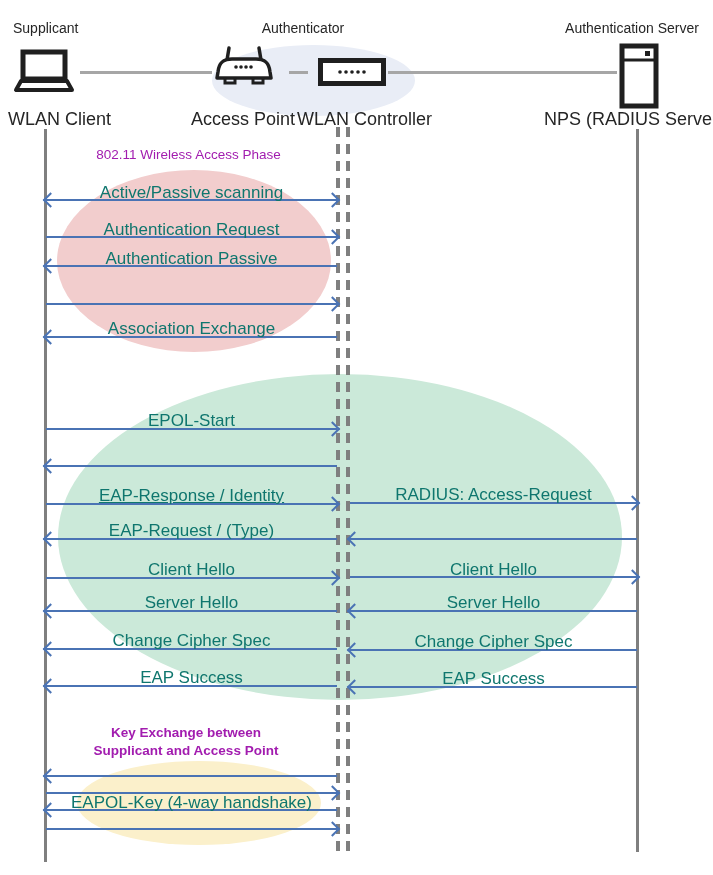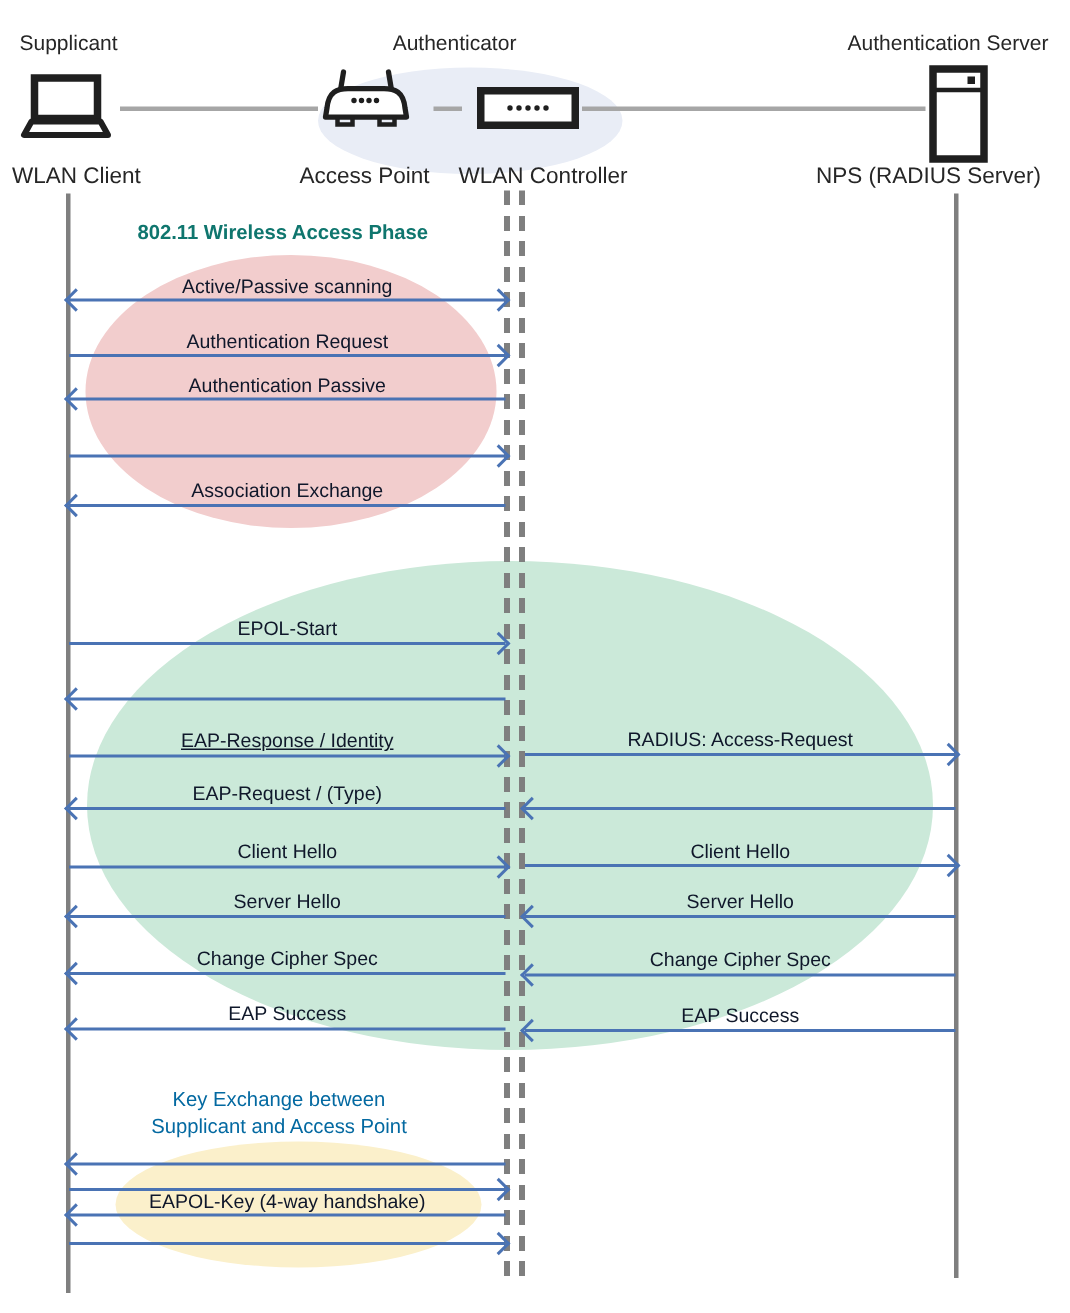--- a/index.html
+++ b/index.html
@@ -1,26 +1,26 @@
 <!DOCTYPE html>
 <html><head>
 <meta charset="utf-8">
 <style>
   html,body{margin:0;padding:0;background:#fff;}
   .canvas{
     position:relative;width:713px;height:875px;background:#ffffff;
     font-family:"Liberation Sans",sans-serif;overflow:hidden;
   }
-  .txt{position:absolute;white-space:nowrap;color:#0f172a;font-size:13px;text-align:center;z-index:4;}
+  .txt{position:absolute;white-space:nowrap;color:#0f766e;font-size:17px;text-align:center;z-index:4;}
   .role{font-size:14px;color:#262626;}
-  .device{font-size:15px;color:#262626;}
+  .device{font-size:18px;color:#262626;}
   .phase-title{font-size:13.5px;z-index:4;}
-  .p1{color:#0f766e;font-weight:bold;}
+  .p1{color:#a21caf;}
   .p2{color:#2EAC61;}
-  .p3{color:#0369a1;line-height:18px;}
+  .p3{color:#a21caf;line-height:18px;font-weight:bold;}
   .ellipse{position:absolute;border-radius:50%;z-index:1;}
   .e-pink{background:#F2CDCD;}
   .e-green{background:#CBE9D9;}
   .e-yellow{background:#FBF0CB;}
   .e-blue{background:#E9EDF6;}
   .lifeline{position:absolute;width:3px;background:#7F7F7F;z-index:2;}
   .lifeline-dashed{
     position:absolute;width:4px;z-index:2;
     background:repeating-linear-gradient(to bottom,#7F7F7F 0 10px,transparent 10px 17px);
   }

